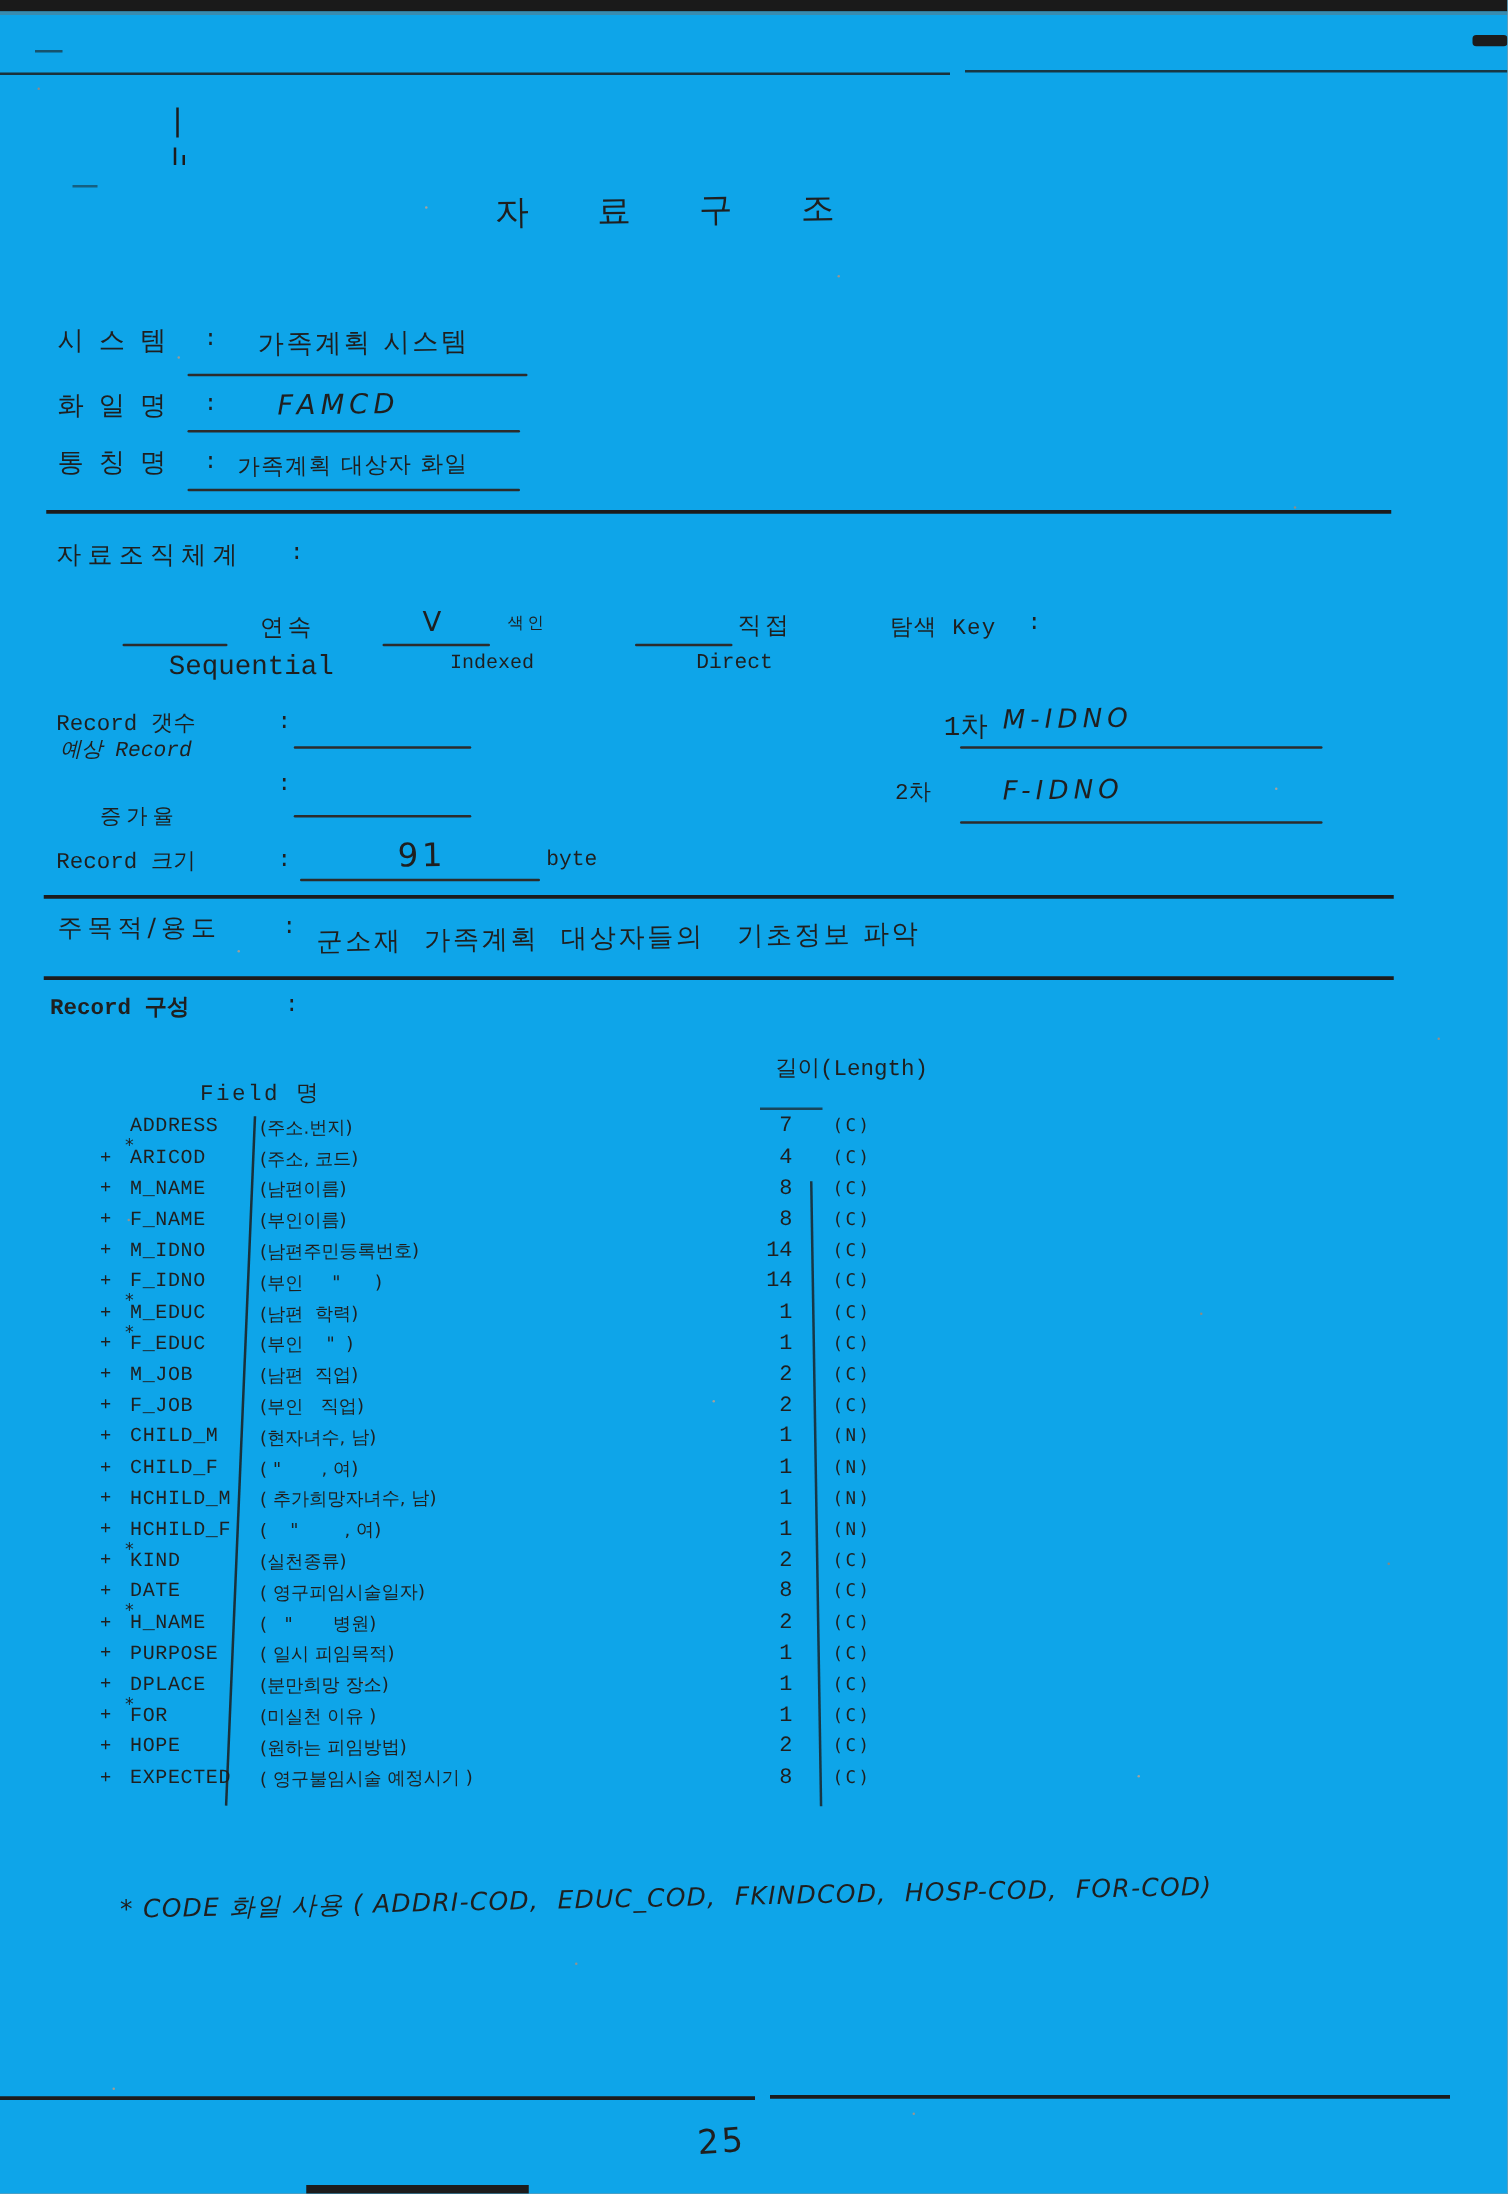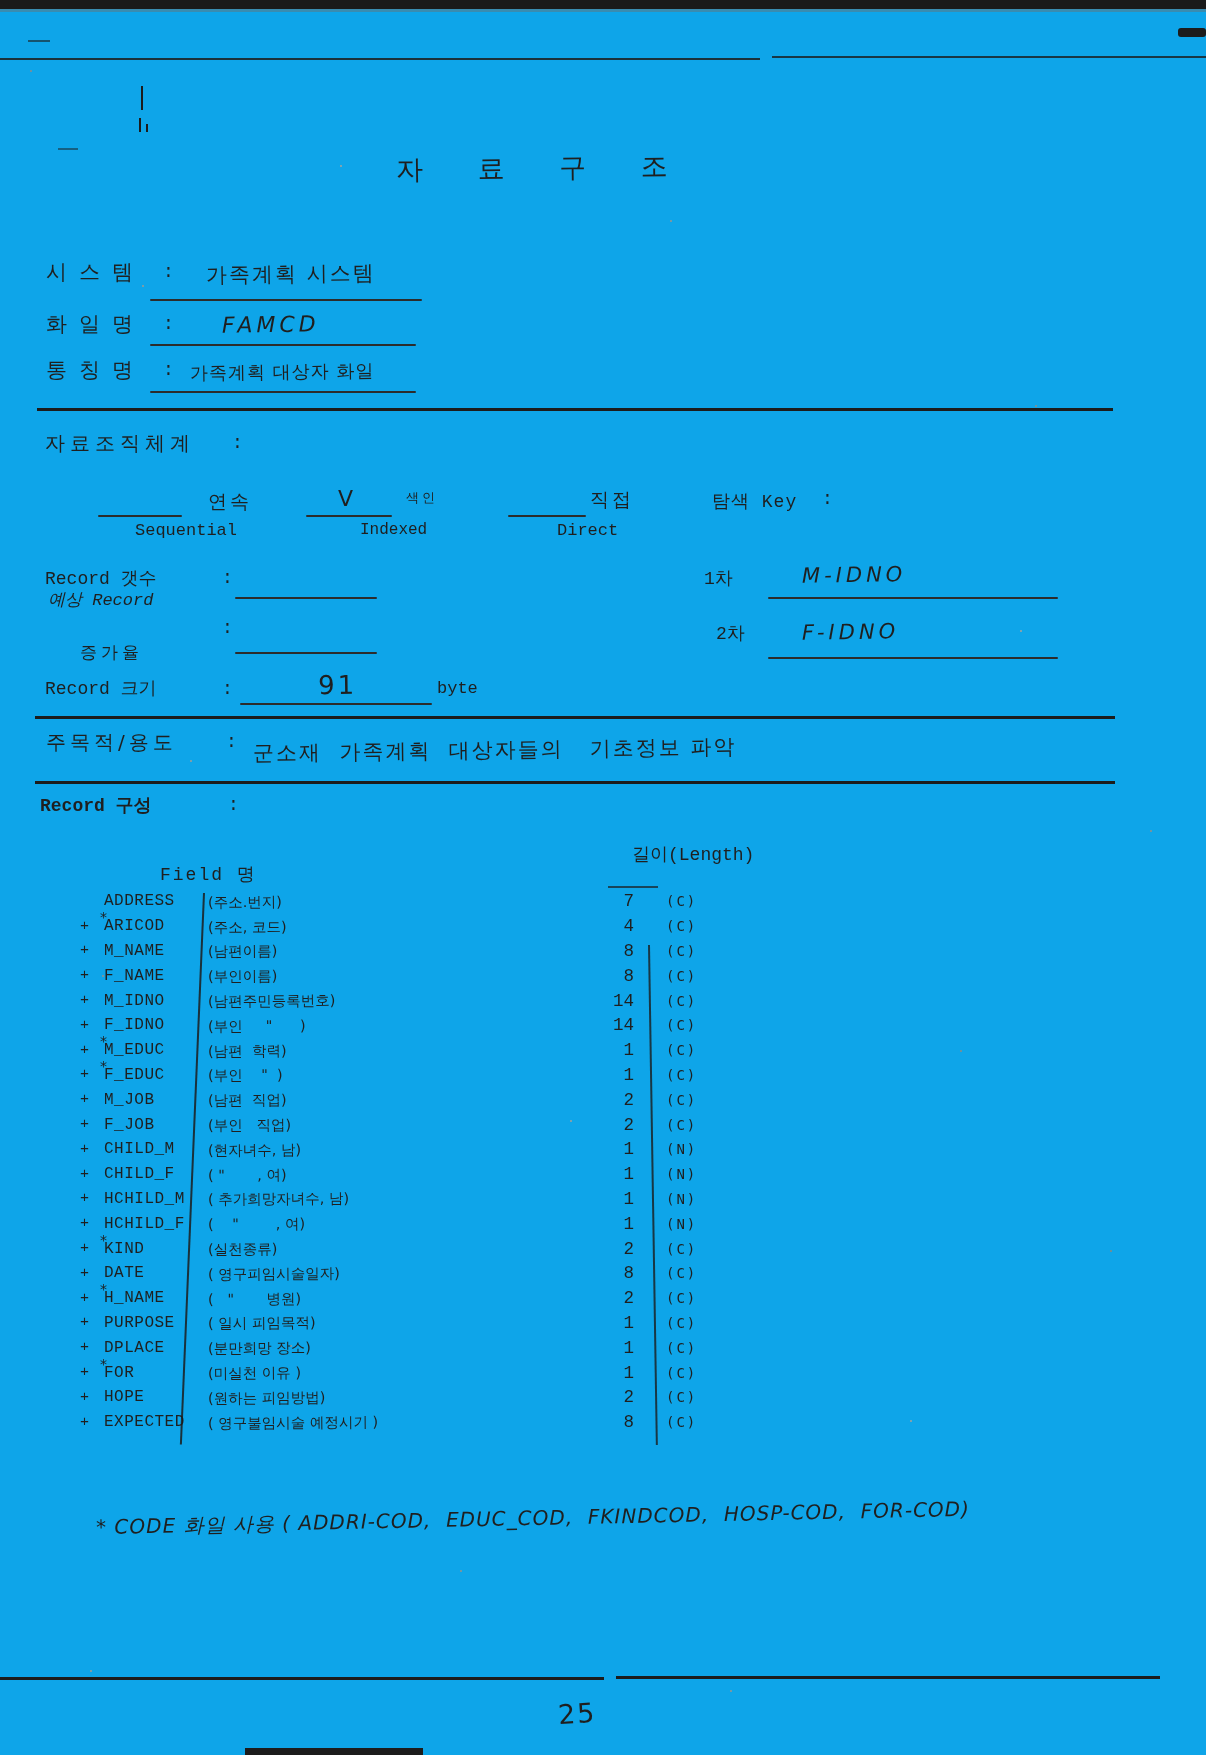--- a/index.html
+++ b/index.html
@@ -66,40 +66,40 @@
   <div class="abs hand tilt" style="left:190px;top:360px;font-size:18px;letter-spacing:1px;">가족계획 대상자 화일</div>
   <div class="uline" style="left:150px;top:391px;width:266px;"></div>
 
   <div class="rule" style="left:37px;top:408px;width:1076px;height:3px;"></div>
 
   <div class="abs hand" style="left:45px;top:430px;font-size:20px;letter-spacing:5px;">자료조직체계</div>
   <div class="abs colon" style="left:232px;top:433px;">:</div>
 
   <div class="uline" style="left:98px;top:515px;width:84px;"></div>
   <div class="abs hand" style="left:208px;top:489px;font-size:19px;letter-spacing:3px;">연속</div>
-  <div class="abs mono" style="left:135px;top:521px;font-size:17px;">Sequential</div>
+  <div class="abs mono" style="left:135px;top:521px;font-size:22px;">Sequential</div>
 
   <div class="abs hand" style="left:338px;top:486px;font-size:22px;">V</div>
   <div class="uline" style="left:306px;top:515px;width:86px;"></div>
   <div class="abs hand" style="left:406px;top:489px;font-size:13px;letter-spacing:3px;">색인</div>
   <div class="abs mono" style="left:360px;top:521px;font-size:16px;">Indexed</div>
 
   <div class="uline" style="left:508px;top:515px;width:78px;"></div>
   <div class="abs hand" style="left:590px;top:487px;font-size:19px;letter-spacing:3px;">직접</div>
   <div class="abs mono" style="left:557px;top:521px;font-size:17px;">Direct</div>
 
   <div class="abs mono" style="left:712px;top:489px;font-size:18px;letter-spacing:1px;">탐색 Key</div>
   <div class="abs colon" style="left:822px;top:489px;">:</div>
 
   <div class="abs mono" style="left:45px;top:566px;font-size:18px;">Record 갯수</div>
   <div class="abs colon" style="left:222px;top:568px;">:</div>
   <div class="abs hand" style="left:245px;top:566px;font-size:18px;"></div>
   <div class="uline" style="left:235px;top:597px;width:142px;"></div>
 
-  <div class="abs mono" style="left:704px;top:566px;font-size:18px;">1차</div>
+  <div class="abs mono" style="left:755px;top:566px;font-size:22px;">1차</div>
   <div class="abs hand tilt" style="left:802px;top:563px;font-size:21px;letter-spacing:4px;font-style:italic;">M-IDNO</div>
   <div class="uline" style="left:768px;top:597px;width:290px;"></div>
 
   <div class="abs mono" style="left:48px;top:588px;font-size:17px;font-style:italic;">예상 Record</div>
   <div class="abs hand" style="left:80px;top:641px;font-size:17px;letter-spacing:4px;">증가율</div>
   <div class="abs colon" style="left:222px;top:618px;">:</div>
   <div class="abs hand" style="left:245px;top:618px;font-size:18px;"></div>
   <div class="uline" style="left:235px;top:652px;width:142px;"></div>
 
   <div class="abs mono" style="left:716px;top:621px;font-size:18px;">2차</div>
@@ -117,21 +117,21 @@
   <div class="abs hand" style="left:46px;top:729px;font-size:20px;letter-spacing:4px;">주목적/용도</div>
   <div class="abs colon" style="left:226px;top:732px;">:</div>
   <div class="abs hand tilt pre" style="left:253px;top:736px;font-size:21px;letter-spacing:2px;">군소재  가족계획  대상자들의   기초정보 파악</div>
 
   <div class="rule" style="left:35px;top:781px;width:1080px;height:3px;"></div>
 
   <div class="abs mono" style="left:40px;top:793px;font-size:18px;font-weight:bold;">Record 구성</div>
   <div class="abs colon" style="left:228px;top:795px;">:</div>
 
   <div class="abs mono" style="left:160px;top:862px;font-size:18px;letter-spacing:2px;">Field 명</div>
-  <div class="abs mono" style="left:620px;top:842px;font-size:18px;margin-left:12px;">길이(Length)</div>
+  <div class="abs mono" style="left:620px;top:842px;font-size:18px;">길이(Length)</div>
   <div class="rule" style="left:608px;top:886px;width:50px;height:2px;opacity:.7;"></div>
 
   <div class="ftable">
       <div class="frow">
       <span class="fprefix mono"></span>
       <span class="fname mono">
         <span>ADDRESS</span>
       </span>
       <span class="fdesc">(주소.번지)</span>
       <span class="flen mono">7</span>

